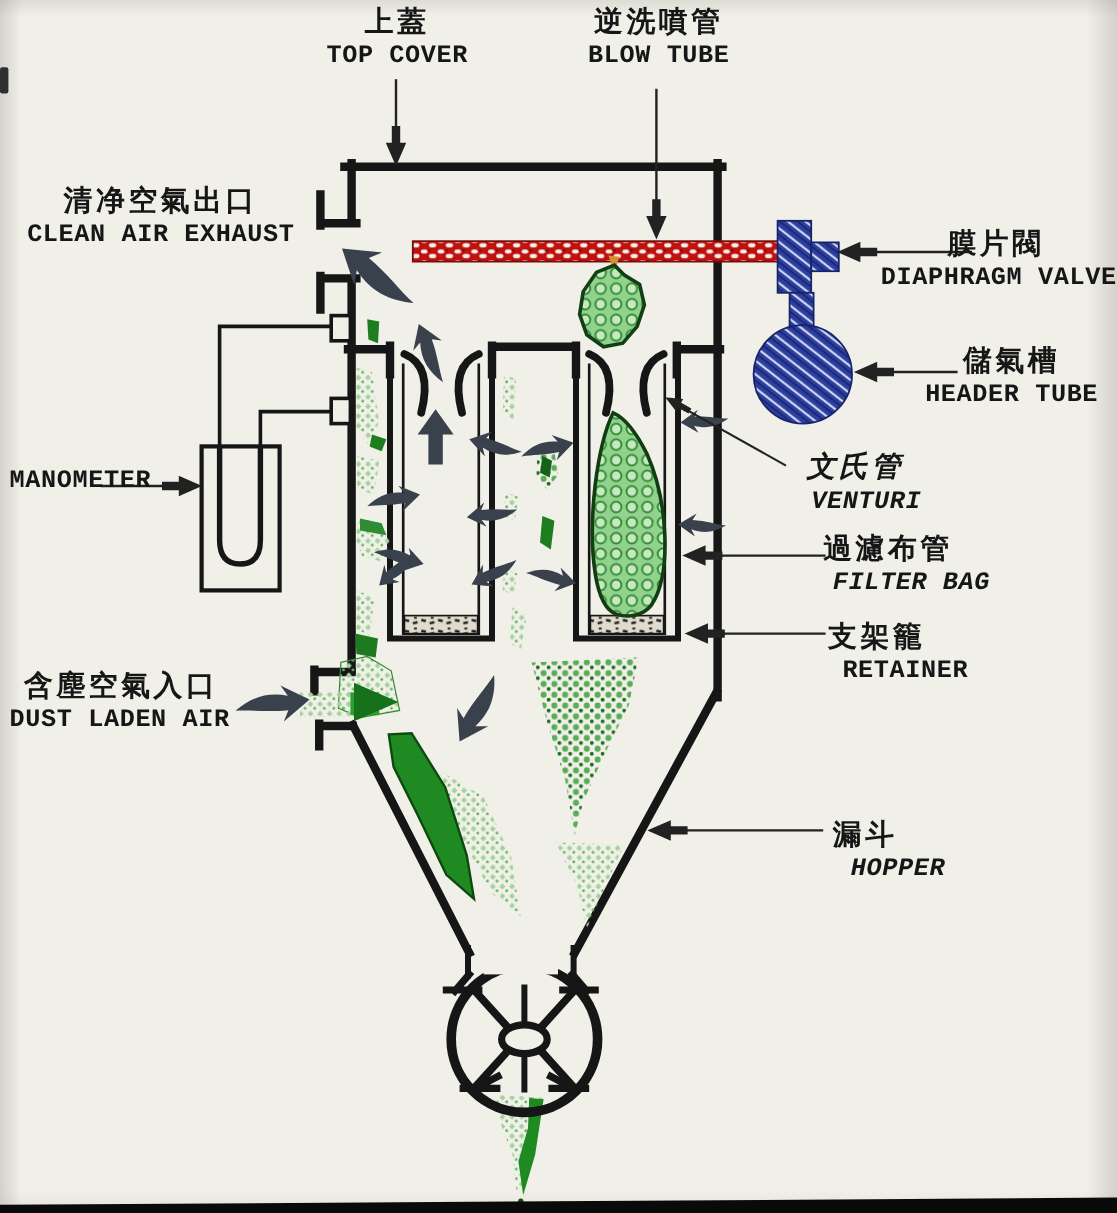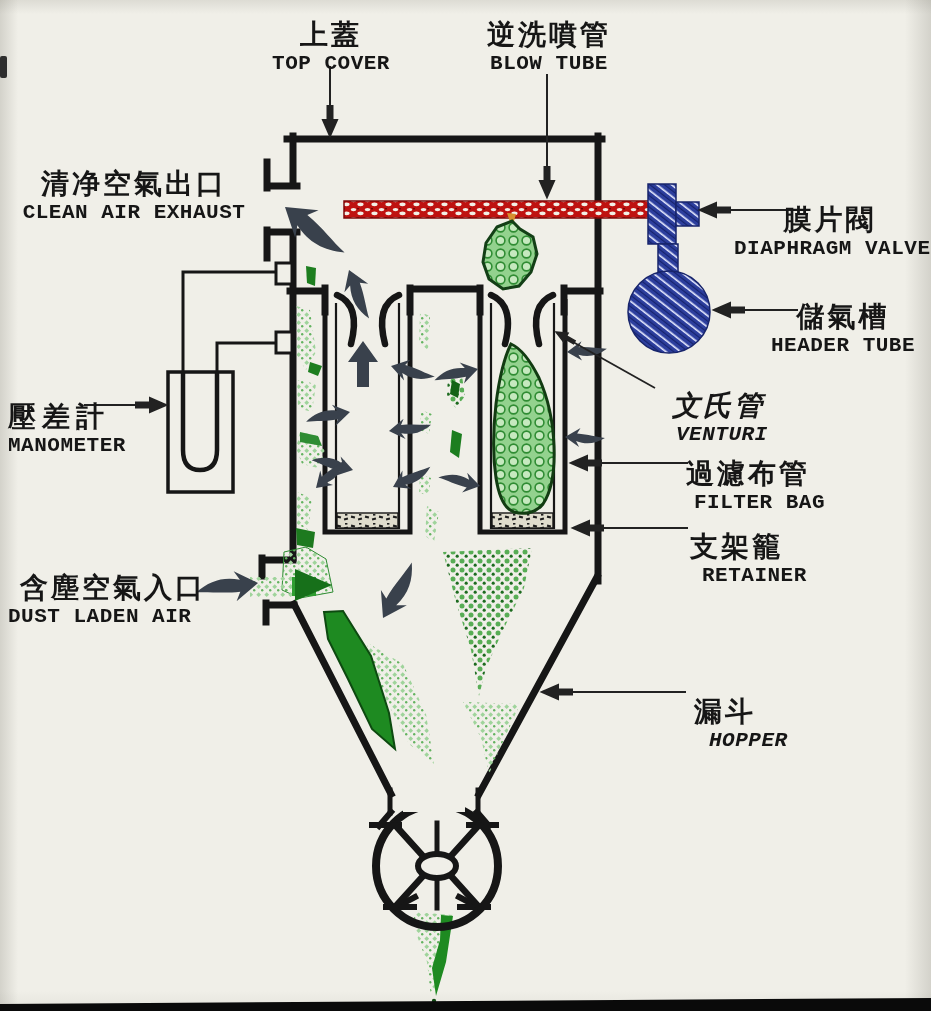--- a/index.html
+++ b/index.html
@@ -8,36 +8,36 @@
     background:
       linear-gradient(90deg, rgba(110,108,98,.22), rgba(110,108,98,0) 18px),
       linear-gradient(270deg, rgba(95,93,84,.20), rgba(95,93,84,0) 26px),
       linear-gradient(180deg, rgba(120,118,108,.16), rgba(120,118,108,0) 14px),
       linear-gradient(0deg, rgba(120,118,108,.10), rgba(120,118,108,0) 20px),
       #f0efe8;
     font-family:"Liberation Sans",sans-serif;
   }
   svg.diag{position:absolute;left:0;top:0;}
   .lbl{position:absolute;color:#161616;text-align:center;}
-  .lbl .zh{font-family:"Liberation Sans",sans-serif;font-weight:700;font-size:28px;letter-spacing:3px;line-height:28px;white-space:nowrap;margin-top:16px;}
+  .lbl .zh{font-family:"Liberation Sans",sans-serif;font-weight:700;font-size:24px;letter-spacing:3px;line-height:28px;white-space:nowrap;}
   .lbl .en{font-family:"Liberation Mono",monospace;font-weight:700;font-size:21px;letter-spacing:.5px;line-height:20px;margin-top:5px;white-space:nowrap;}
   .left-align{text-align:left;}
   #lbl-top-cover{left:246px;top:5px;width:170px;}
   #lbl-blow-tube{left:459px;top:5px;width:180px;}
   #lbl-clean-air{left:18px;top:154px;width:232px;}
   #lbl-diaphragm{left:734px;top:190px;width:192px;}
   #lbl-header{left:760px;top:287px;width:166px;}
   #lbl-manometer{left:8px;top:387px;width:140px;}
   #lbl-manometer .zh{letter-spacing:6px;}
   #lbl-dust{left:8px;top:558px;width:185px;}
   #lbl-dust .zh{margin-left:12px;}
   #lbl-venturi{left:672px;top:376px;font-style:italic;}
   #lbl-venturi .en{margin-left:4px;}
   #lbl-filter{left:686px;top:444px;}
-  #lbl-filter .en{margin-left:8px;}
+  #lbl-filter .en{margin-left:8px;font-style:italic;}
   #lbl-retainer{left:690px;top:517px;}
   #lbl-retainer .en{margin-left:12px;}
   #lbl-hopper{left:694px;top:682px;}
   #lbl-hopper .en{margin-left:15px;font-style:italic;}
 </style>
 </head>
 <body>
 
 <div id="photo">
 
@@ -240,21 +240,20 @@
   </div>
   <div class="lbl" id="lbl-diaphragm">
     <div class="zh">膜片閥</div>
     <div class="en">DIAPHRAGM VALVE</div>
   </div>
   <div class="lbl" id="lbl-header">
     <div class="zh">儲氣槽</div>
     <div class="en">HEADER TUBE</div>
   </div>
   <div class="lbl left-align" id="lbl-manometer">
-    <div class="zh">壓差計</div>
     <div class="en">MANOMETER</div>
   </div>
   <div class="lbl left-align" id="lbl-venturi">
     <div class="zh">文氏管</div>
     <div class="en">VENTURI</div>
   </div>
   <div class="lbl left-align" id="lbl-filter">
     <div class="zh">過濾布管</div>
     <div class="en">FILTER BAG</div>
   </div>

